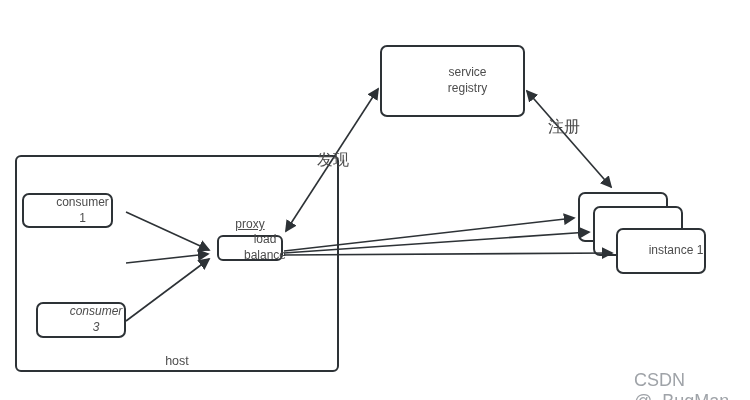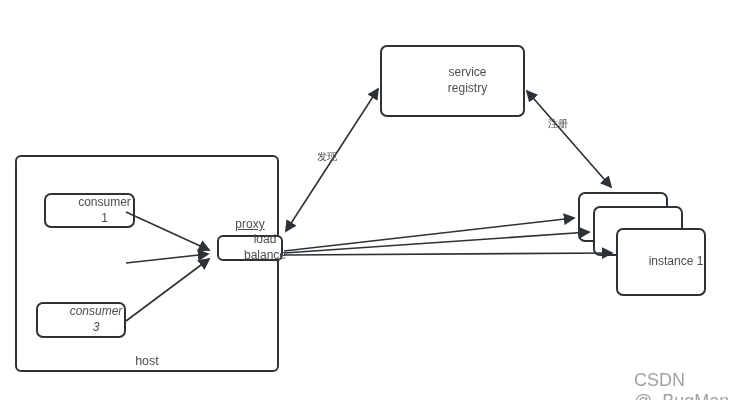--- a/index.html
+++ b/index.html
@@ -18,48 +18,48 @@
     border: 2px solid var(--stroke, #2d3236);
     border-radius: 7px;
     background: #ffffff;
     color: var(--text, #4d4d4d);
     display: flex; align-items: center; justify-content: center;
     font-size: 12px; line-height: 1.3; text-align: center;
     white-space: pre-line;
     padding-left: 30px;
   }
   .host-box {
-    left: 15px; top: 155px; width: 264px; height: 217px;
+    left: 15px; top: 155px; width: 324px; height: 217px;
     border-radius: 6px; z-index: 1;
     display: block;
   }
   .host-label {
     position: absolute; left: 0; right: 0; bottom: 1px;
     text-align: center; font-size: 12.5px; color: var(--text, #4d4d4d);
   }
-  .consumer1 { left: 44px;  top: 193px; width: 91px; height: 35px; z-index: 2; }
+  .consumer1 { left: 22px;  top: 193px; width: 91px; height: 35px; z-index: 2; }
   .consumer2 { left: 36px;  top: 245px; width: 90px; height: 35px; z-index: 2; }
   .consumer3 { left: 36px;  top: 302px; width: 90px; height: 36px; z-index: 2; font-style: italic; }
   .load-balance { left: 217px; top: 235px; width: 66px; height: 26px; z-index: 2; border-radius: 6px; justify-content: center; }
   .proxy-caption {
     position: absolute; left: 217px; top: 217px; width: 66px;
     text-align: center; font-size: 12px; color: var(--text, #4d4d4d); z-index: 2; text-decoration: underline;
   }
   .service-registry { left: 380px; top: 45px; width: 145px; height: 72px; z-index: 2; }
   .instance-back   { left: 578px; top: 192px; width: 90px; height: 50px; z-index: 3; }
   .instance-middle { left: 593px; top: 206px; width: 90px; height: 50px; z-index: 4; }
-  .instance-front  { left: 616px; top: 228px; width: 90px; height: 68px; z-index: 5; }
+  .instance-front  { left: 616px; top: 228px; width: 90px; height: 46px; z-index: 5; }
   #edges-layer {
     position: absolute; left: 0; top: 0; width: 750px; height: 400px;
     z-index: 6; pointer-events: none;
     color: var(--stroke, #2d3236);
   }
   .edge-label {
     position: absolute; z-index: 7;
-    font-size: 10px; color: var(--text, #4d4d4d);
+    font-size: 16px; color: var(--text, #4d4d4d);
     background: transparent;
   }
   .edge-label-discover { left: 317px; top: 150px; text-align: center; }
   .edge-label-register { left: 548px; top: 117px; }
   .watermark {
     position: absolute; left: 634px; top: 370px; z-index: 8;
     font-size: 18px; color: var(--watermark, #9fa3a8);
   }
 </style>
 </head>

